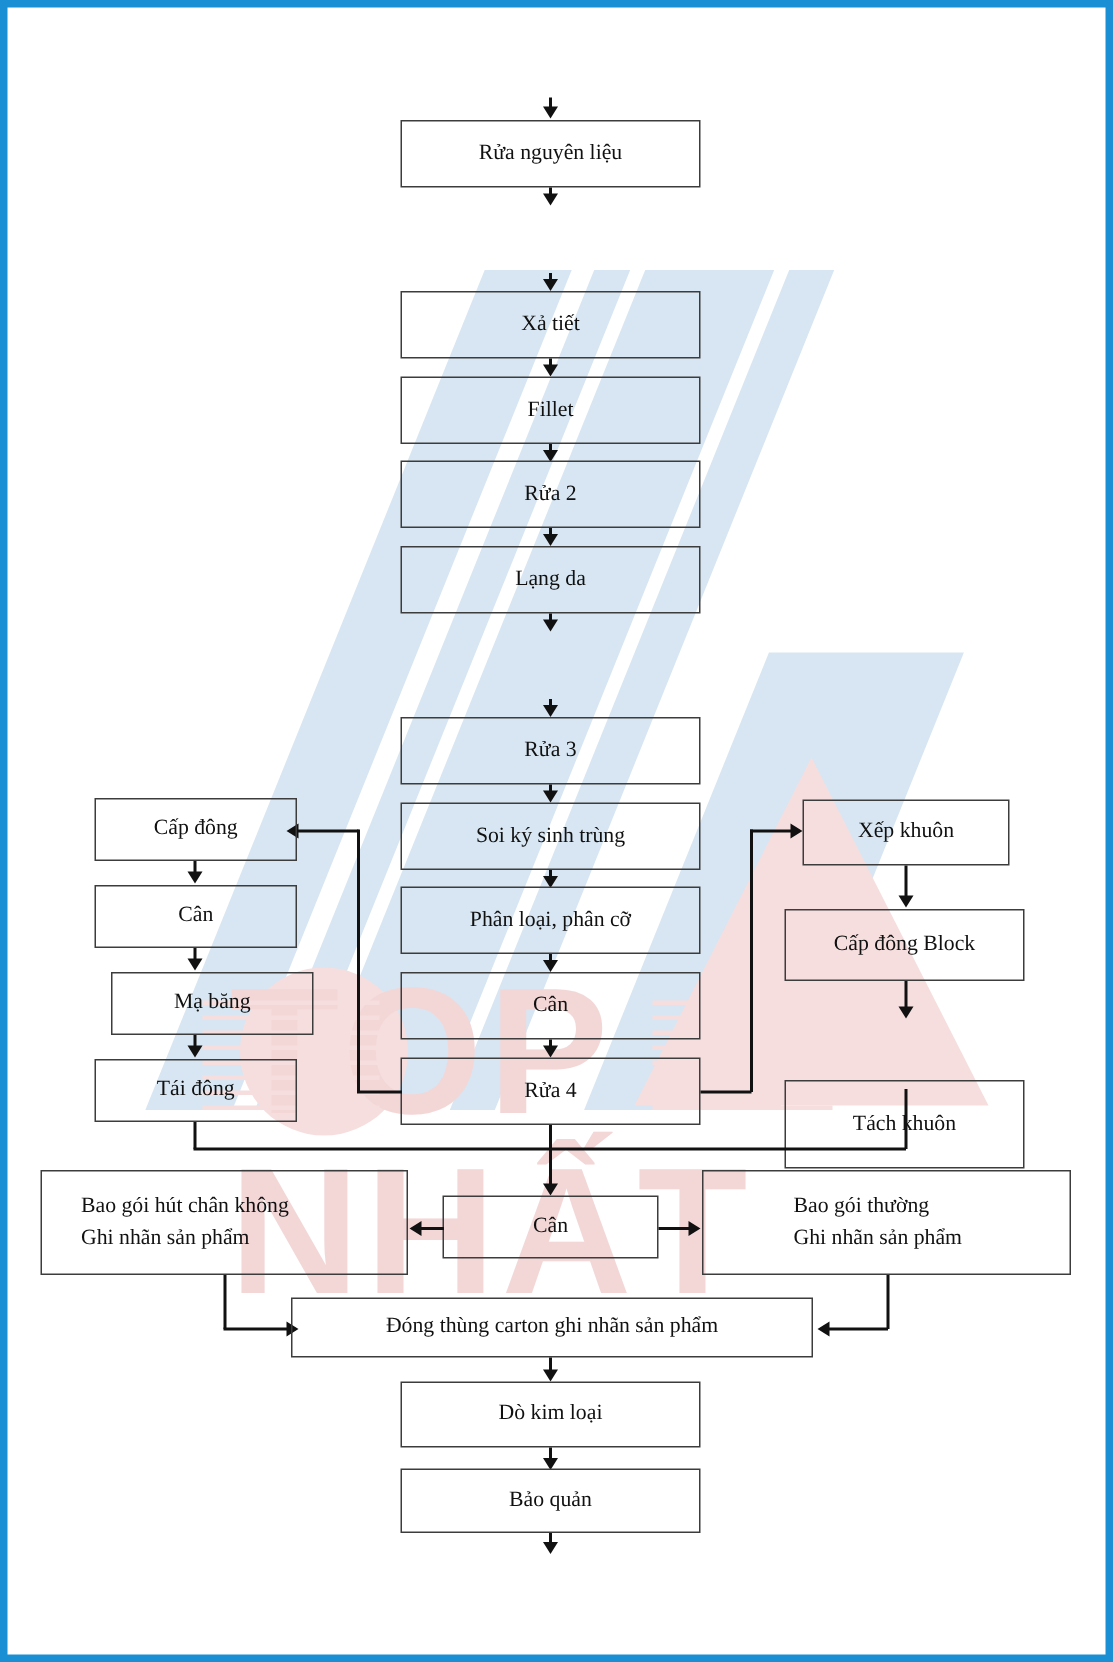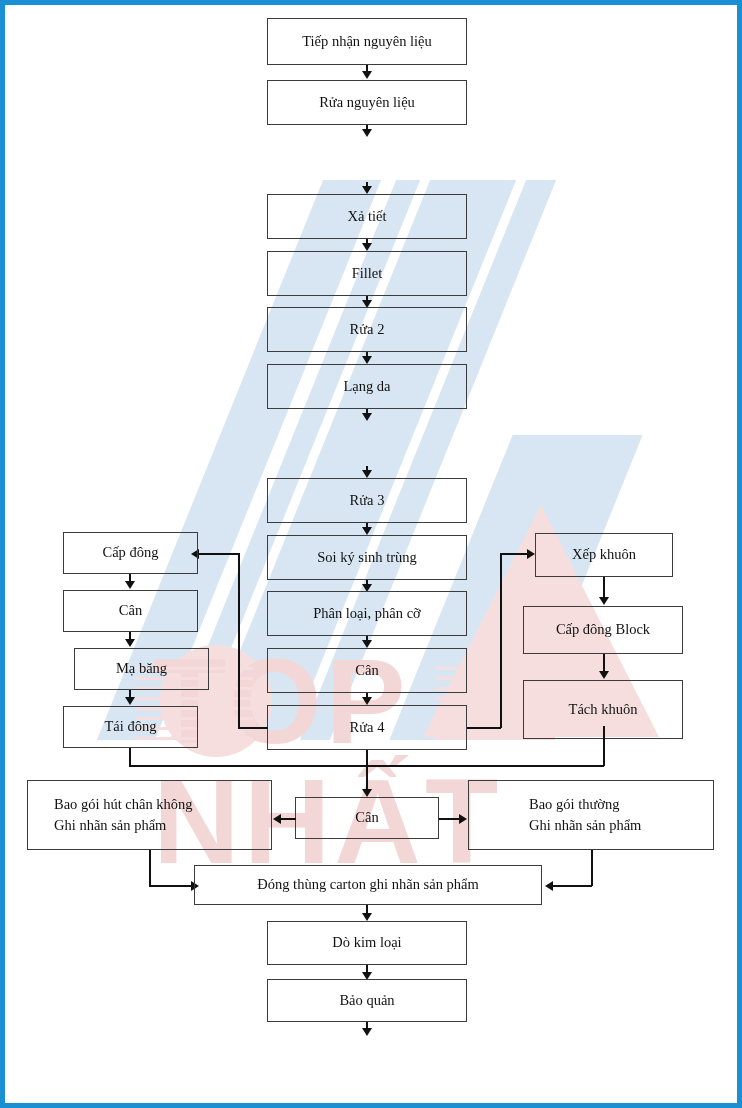--- a/index.html
+++ b/index.html
@@ -174,21 +174,20 @@
       <div class="wm-stripe" style="left:430px; top:692px; width:120px;"></div>
       <div class="wm-stripe" style="left:430px; top:702px; width:120px;"></div>
       <div class="wm-stripe" style="left:430px; top:712px; width:120px;"></div>
       <div class="wm-stripe" style="left:430px; top:722px; width:120px;"></div>
       <div class="wm-stripe" style="left:430px; top:732px; width:120px;"></div>
 
     </div>
 
     <div id="diagram">
 
-      <div class="node" style="left:262px; top:13px; width:200px; height:47px;">Tiếp nhận nguyên liệu</div>
       <div class="vline" style="left:361px; top:60px; height:10px;"></div>
       <div class="arrow-down" style="left:357px; top:66px;"></div>
 
       <div class="node" style="left:262px; top:75px; width:200px; height:45px;">Rửa nguyên liệu</div>
       <div class="vline" style="left:361px; top:120px; height:9px;"></div>
       <div class="arrow-down" style="left:357px; top:124px;"></div>
 
       <div class="vline" style="left:361px; top:177px; height:9px;"></div>
       <div class="arrow-down" style="left:357px; top:181px;"></div>
 
@@ -254,21 +253,21 @@
       <div class="arrow-right" style="left:522px; top:544px;"></div>
 
       <div class="node" style="left:530px; top:528px; width:138px; height:44px;">Xếp khuôn</div>
       <div class="vline" style="left:598px; top:572px; height:24px;"></div>
       <div class="arrow-down" style="left:594px; top:592px;"></div>
 
       <div class="node" style="left:518px; top:601px; width:160px; height:48px;">Cấp đông Block</div>
       <div class="vline" style="left:598px; top:649px; height:22px;"></div>
       <div class="arrow-down" style="left:594px; top:666px;"></div>
 
-      <div class="node" style="left:518px; top:675px; width:160px; height:59px;">Tách khuôn</div>
+      <div class="node" style="left:518px; top:715px; width:160px; height:59px;">Tách khuôn</div>
 
       <div class="vline" style="left:124px; top:743px; height:18px;"></div>
       <div class="hline" style="left:124px; top:760px; width:238px;"></div>
 
       <div class="vline" style="left:598px; top:721px; height:40px;"></div>
       <div class="hline" style="left:361px; top:760px; width:238px;"></div>
 
       <div class="vline" style="left:361px; top:745px; height:45px;"></div>
       <div class="arrow-down" style="left:357px; top:784px;"></div>
 

